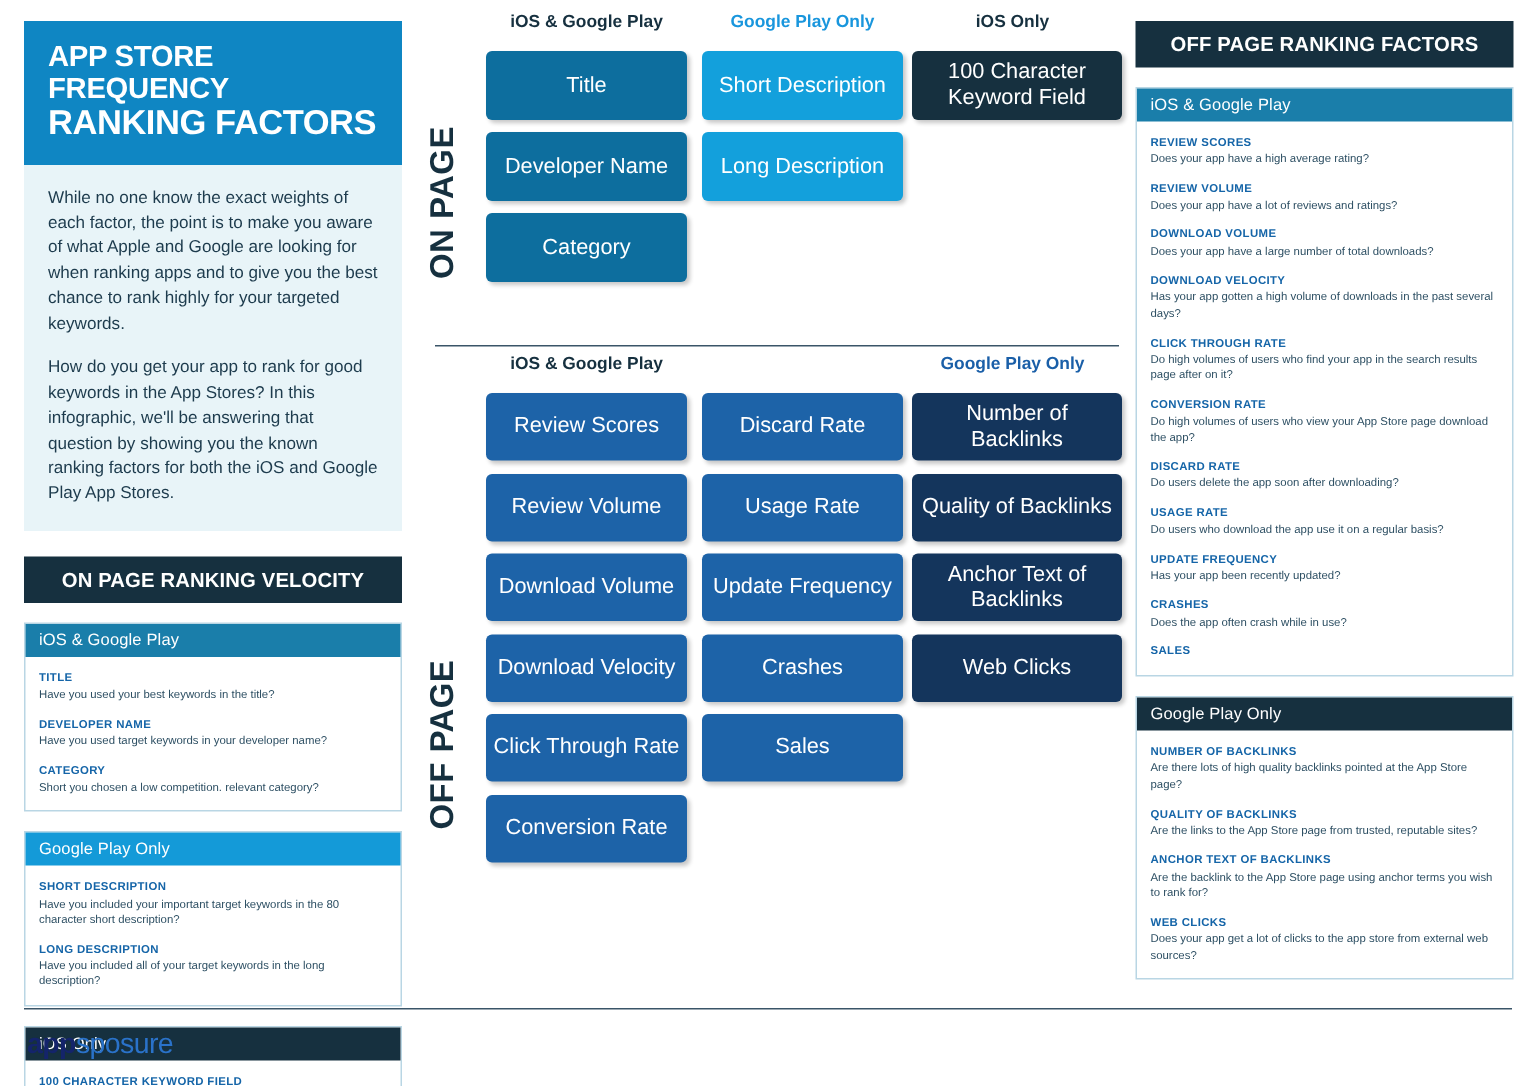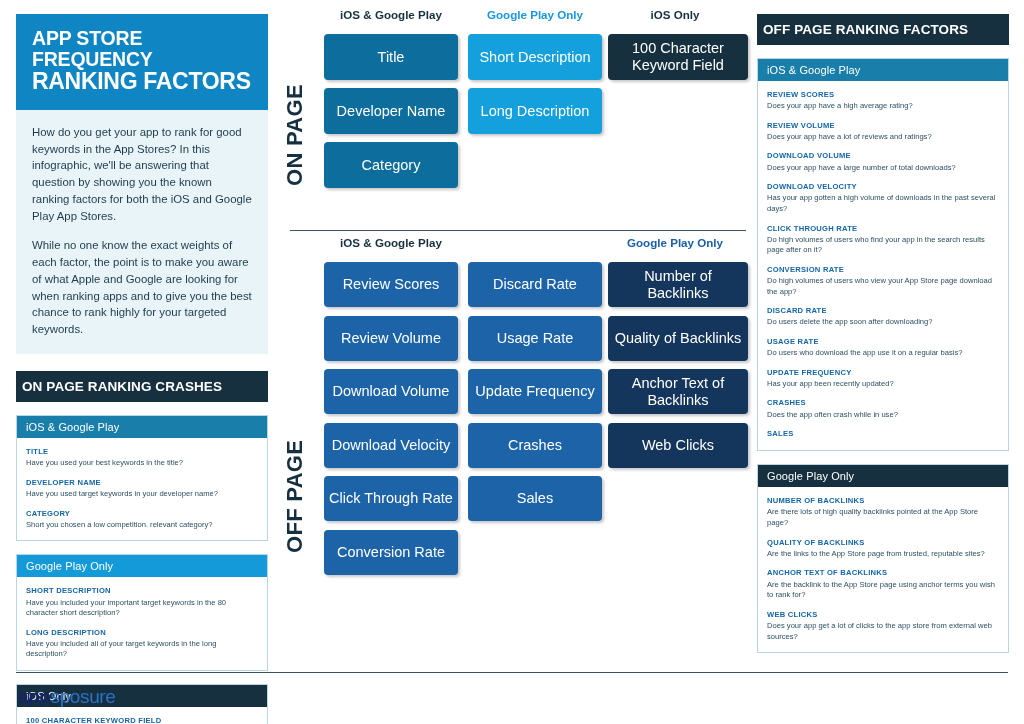--- a/index.html
+++ b/index.html
@@ -33,21 +33,21 @@
     padding:14px 16px 16px 16px;
   }
   .intro-p{
     font-size:11.4px;line-height:1.48;color:#1d3b4d;margin:0;
   }
   .intro-p + .intro-p{margin-top:12px;}
 
   .section-header{
     background:#16303f;color:#ffffff;
     font-size:13.5px;font-weight:bold;letter-spacing:0.1px;
-    padding:8px 6px;
+    text-align:center;padding:8px 6px;
   }
 
   .panel{
     border:1px solid #b9d6e4;
     background:#ffffff;
     margin-top:13px;
   }
   .panel-head{
     color:#ffffff;font-size:11px;font-weight:normal;
     padding:5px 9px;letter-spacing:0.1px;
@@ -130,26 +130,26 @@
 <div class="page">
 
   <div class="left-col">
 
     <div class="title-band">
       <div class="title-line1">APP STORE FREQUENCY</div>
       <div class="title-line2">RANKING FACTORS</div>
     </div>
 
     <div class="intro-band">
+      <p class="intro-p">While no one know the exact weights of each factor, the point is to make you aware of what Apple and Google are looking for when ranking apps and to give you the best chance to rank highly for your targeted keywords.</p>
       <p class="intro-p">How do you get your app to rank for good keywords in the App Stores? In this infographic, we'll be answering that question by showing you the known ranking factors for both the iOS and Google Play App Stores.</p>
-      <p class="intro-p">While no one know the exact weights of each factor, the point is to make you aware of what Apple and Google are looking for when ranking apps and to give you the best chance to rank highly for your targeted keywords.</p>
     </div>
 
     <div style="height:17px"></div>
-    <div class="section-header">ON PAGE RANKING CRASHES</div>
+    <div class="section-header">ON PAGE RANKING VELOCITY</div>
 
     <div id="on-page-panels">
         <div class="panel">
           <div class="panel-head ph-teal">iOS &amp; Google Play</div>
           <div class="panel-body">
             <div class="factor">
               <div class="factor-title">TITLE</div>
               <div class="factor-desc">Have you used your best keywords in the title?</div>
             </div>
             <div class="factor">

